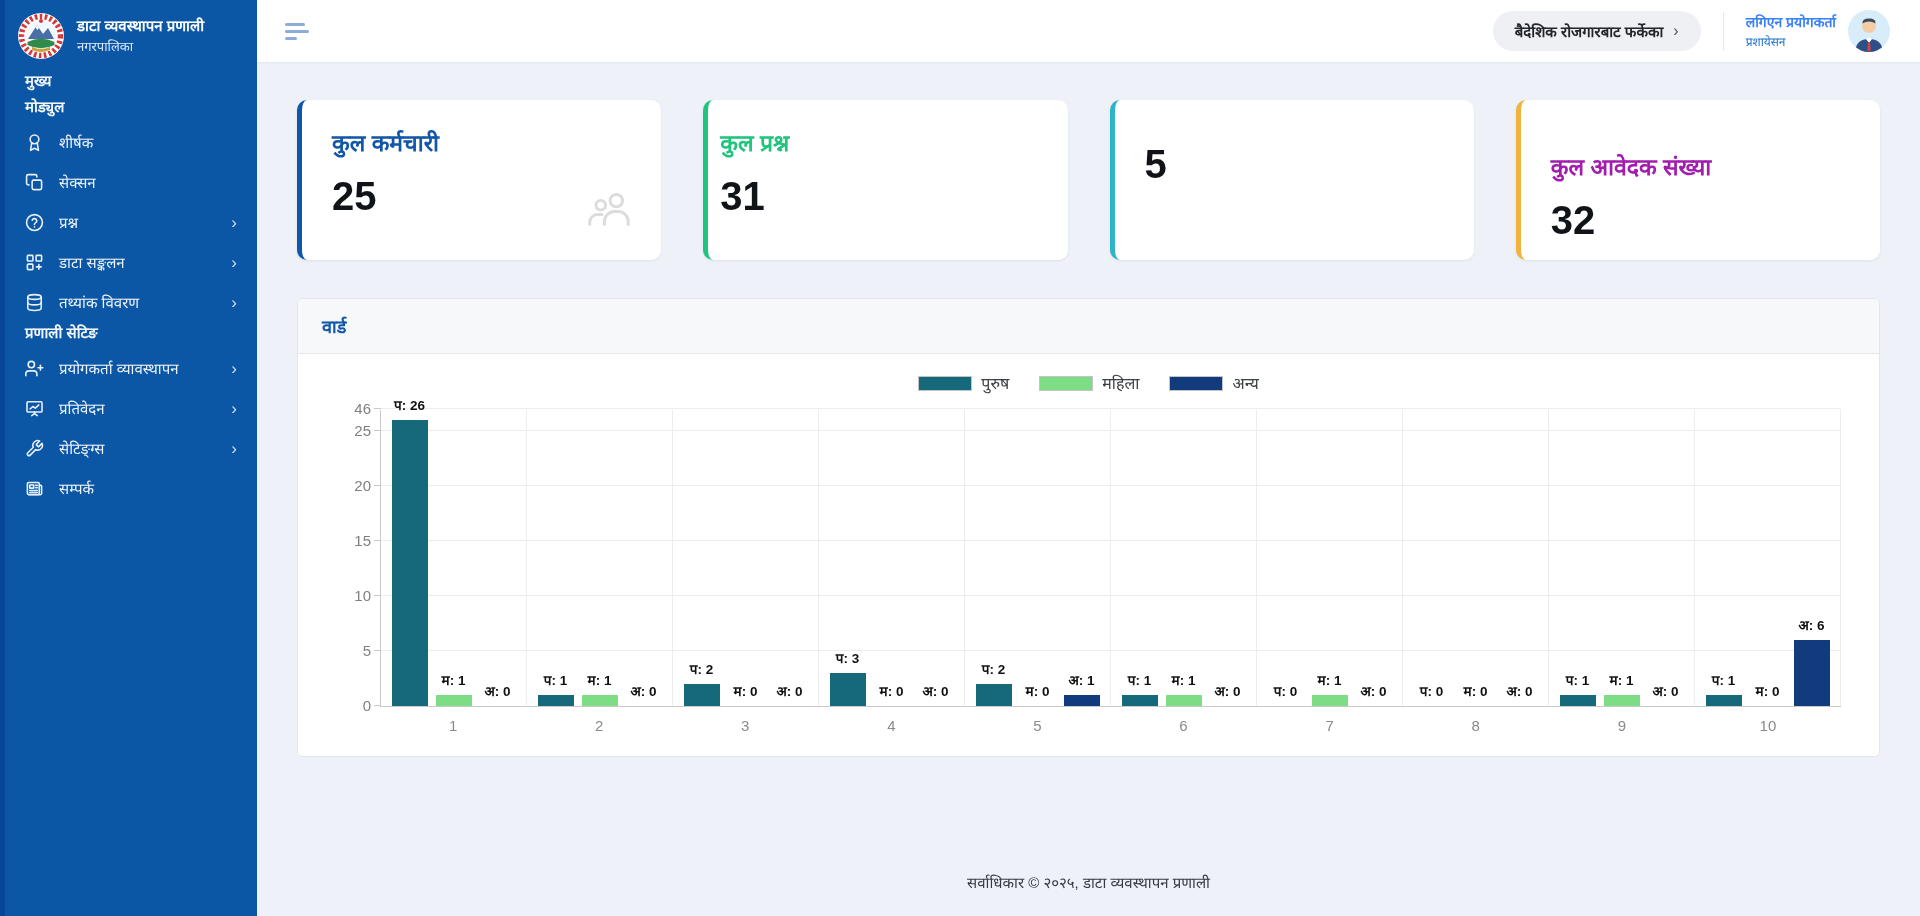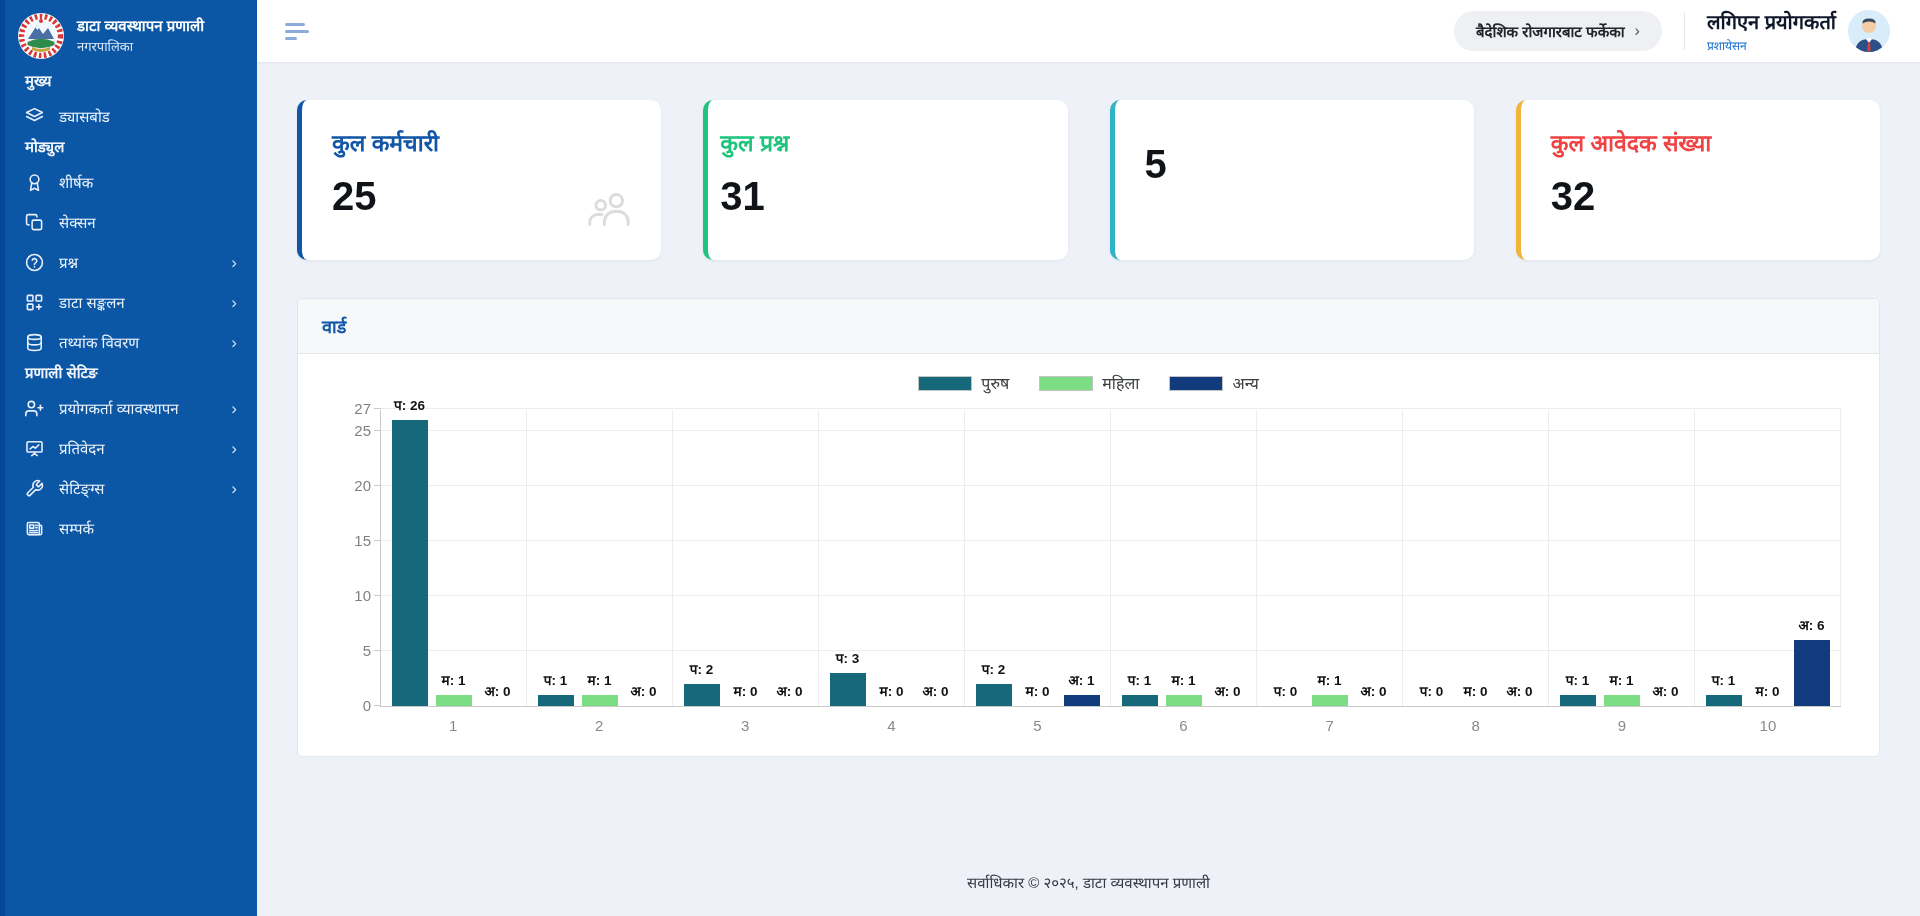--- a/index.html
+++ b/index.html
@@ -32,21 +32,21 @@
   .hamburger span { display:block; height:3px; border-radius:2px; background:#8cabd8; }
   .hamburger .b1 { width:20px; } .hamburger .b2 { width:24px; } .hamburger .b3 { width:12px; }
   .topbar-right { margin-left:auto; display:flex; align-items:center; }
   .quick-pill { background:#eef0f3; border:none; border-radius:999px; padding:10px 22px;
     font-size:15px; font-weight:bold; color:#22262c; cursor:pointer; display:flex; align-items:center; gap:10px;
     font-family:inherit; }
   .quick-pill .chev { font-size:16px; color:#555; font-weight:normal; }
   .top-divider { width:1px; height:38px; background:#e3e6ea; margin:0 22px; }
   .userbox { display:flex; align-items:center; gap:12px; cursor:pointer; }
   .user-meta { text-align:left; }
-  .user-name { font-size:20px; font-weight:bold; color:#0f172a; }
+  .user-name { font-size:14px; font-weight:bold; color:#3b82f6; }
   .user-role { font-size:12px; color:#1d6fd1; margin-top:2px; }
   .avatar { width:42px; height:42px; border-radius:50%; overflow:hidden; background:#d8ecfa; }
 
   
   .main { flex:1; padding:38px 40px 0 40px; }
 
   .stats-row { display:grid; grid-template-columns:repeat(4,1fr); gap:42px; }
   .stat-card { position:relative; background:#fff; border-radius:10px; height:160px;
     padding:26px 30px; box-shadow:0 1px 3px rgba(20,40,80,.07); border-left:5px solid #ccc; }
   .stat-title { font-size:23px; font-weight:bold; }
@@ -100,29 +100,20 @@
         <path d="M15 35 Q24 39 33 35 L33 38 Q24 42 15 38 Z" fill="#c8a23a"></path>
         <circle cx="24" cy="9" r="2" fill="#d43a3a"></circle>
       </svg>
       <div>
         <div class="logo-title">डाटा व्यवस्थापन प्रणाली</div>
         <div class="logo-sub">नगरपालिका</div>
       </div>
     </div>
     <nav id="side-nav">
         <div class="side-heading">मुख्य</div>
-        <div class="side-item">
-          <span class="icon">
-            <svg viewBox="0 0 24 24">
-              <polygon points="12 2 2 7 12 12 22 7 12 2"></polygon>
-              <polyline points="2 12 12 17 22 12"></polyline>
-            </svg>
-          </span>
-          <span>ड्यासबोड</span>
-        </div>
         <div class="side-heading">मोड्युल</div>
         <div class="side-item">
           <span class="icon">
             <svg viewBox="0 0 24 24">
               <circle cx="12" cy="8" r="5.5"></circle>
               <polyline points="8.5 12.5 7 22 12 19.2 17 22 15.5 12.5"></polyline>
             </svg>
           </span>
           <span>शीर्षक</span>
         </div>
@@ -268,21 +259,21 @@
               </svg></div>
           </div>
           <div class="stat-card" style="border-left-color: rgb(31, 196, 125); padding-left: 12px;">
             <div class="stat-title" style="color: rgb(31, 196, 125);">कुल प्रश्न</div>
             <div class="stat-value">31</div>
           </div>
           <div class="stat-card" style="border-left-color: rgb(47, 179, 201);">
             <div class="stat-value">5</div>
           </div>
           <div class="stat-card" style="border-left-color: rgb(240, 180, 60);">
-            <div class="stat-title" style="color: #ef4444;">कुल आवेदक संख्या</div>
+            <div class="stat-title" style="color: #a21caf; margin-top: 24px;">कुल आवेदक संख्या</div>
             <div class="stat-value">32</div>
           </div>
         </div>
 
       <section class="chart-card">
         <div class="chart-card-header">
           <span class="chart-card-title">वार्ड</span>
         </div>
         <div class="chart-card-body">
           <div class="legend-row" id="legend-row">
@@ -313,21 +304,21 @@
                 <div class="ytick-dash" style="bottom: 165px;"></div>
                 <div class="ylabel" style="bottom: 157px;">15</div>
                 <div class="gridline" style="bottom: 220px;"></div>
                 <div class="ytick-dash" style="bottom: 220px;"></div>
                 <div class="ylabel" style="bottom: 212px;">20</div>
                 <div class="gridline" style="bottom: 275px;"></div>
                 <div class="ytick-dash" style="bottom: 275px;"></div>
                 <div class="ylabel" style="bottom: 267px;">25</div>
                 <div class="gridline" style="bottom: 297px;"></div>
                 <div class="ytick-dash" style="bottom: 297px;"></div>
-                <div class="ylabel" style="bottom: 289px;">27</div>
+                <div class="ylabel" style="bottom: 289px;">46</div>
                 <div class="bar-group">
                   <span class="bar-label" style="bottom: 292px; left: calc(50% - 44px);">प: 26</span>
                   <span class="bar-label" style="bottom: 17px; left: calc(50% + 0px);">म: 1</span>
                   <span class="bar-label" style="bottom: 6px; left: calc(50% + 44px);">अ: 0</span>
                   <div class="bars">
                     <div class="bar" style="height: 286px; background: rgb(21, 105, 122);"></div>
                     <div class="bar" style="height: 11px; background: rgb(125, 221, 132);"></div>
                     <div class="bar" style="height: 0px; background: rgb(18, 59, 125);"></div>
                   </div>
                 </div>

